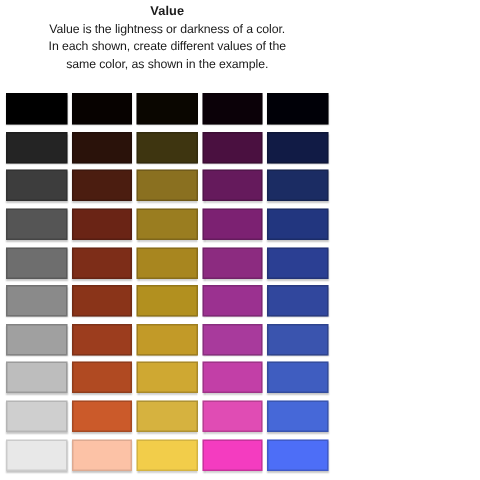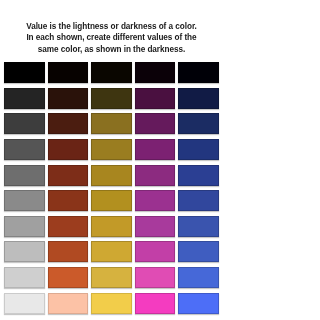--- a/index.html
+++ b/index.html
@@ -26,25 +26,25 @@
   }
   .title {
     font-size: 8.5px;
     font-weight: bold;
     color: #1a1a1a;
     line-height: 11px;
     letter-spacing: 0.1px;
   }
   .instructions {
     font-size: 8.2px;
-    font-weight: bold;
+    font-weight: normal;
     color: #1a1a1a;
     line-height: 11.4px;
     letter-spacing: -0.05px;
-    margin-top: 19px;
+    margin-top: 1px;
   }
   .instructions .line {
     display: block;
     white-space: nowrap;
   }
   .grid {
     position: absolute;
     top: 60px;
     left: 4px;
     width: 215px;
@@ -69,24 +69,25 @@
   .swatch.pale {
     border: 1px solid rgba(0,0,0,0.12);
   }
 </style>
 </head>
 <body>
 
 <div class="worksheet">
 
   <div class="header">
+    <div class="title">Value</div>
     <div class="instructions">
       <span class="line">Value is the lightness or darkness of a color.</span>
       <span class="line">In each shown, create different values of the</span>
-      <span class="line">same color, as shown in the darkness.</span>
+      <span class="line">same color, as shown in the example.</span>
     </div>
   </div>
 
   <div class="grid">
       <div class="cell">
         <div class="swatch" style="background: rgb(0, 0, 0);"></div>
       </div>
       <div class="cell">
         <div class="swatch" style="background: rgb(7, 2, 0);"></div>
       </div>

